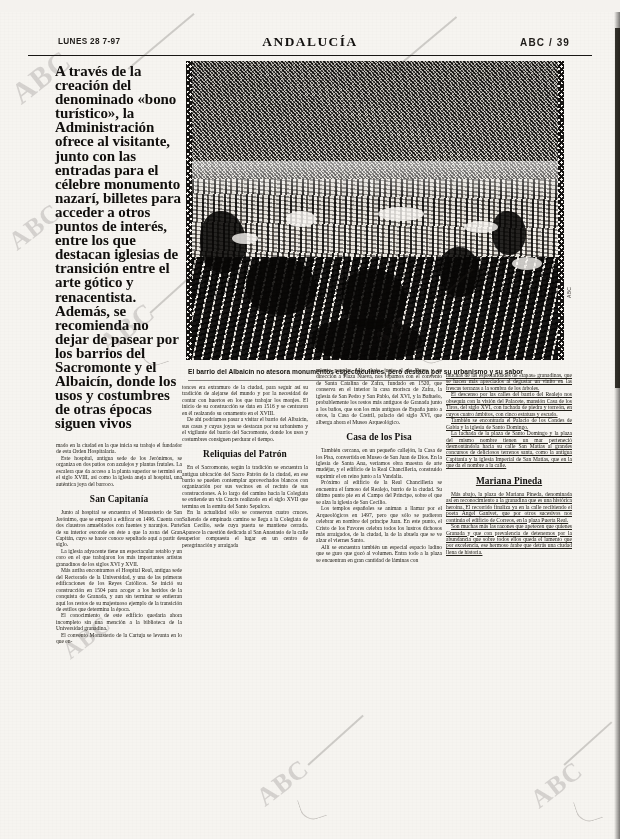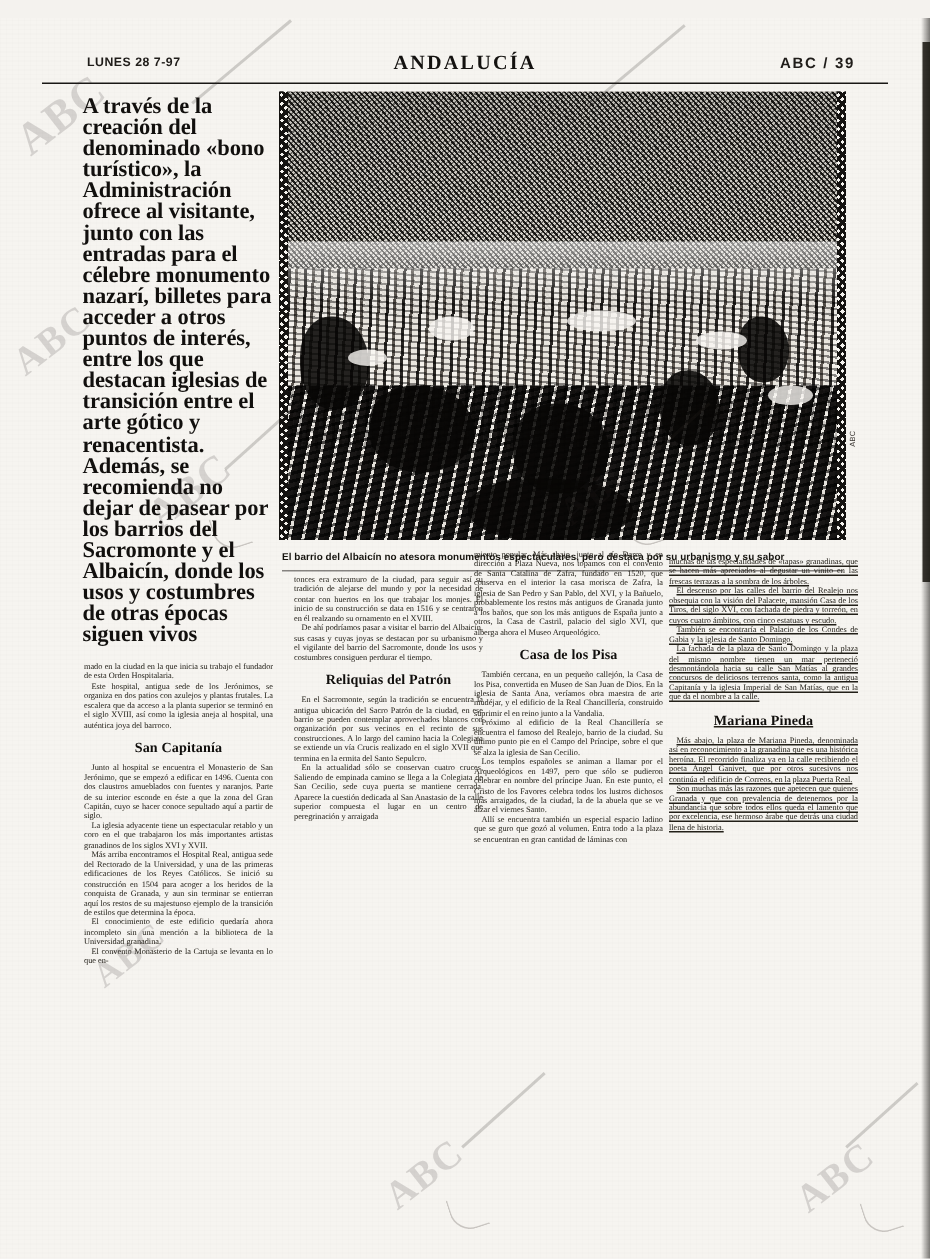--- a/index.html
+++ b/index.html
@@ -169,21 +169,21 @@
     position:absolute;
     width:126px;
     font-family:"Liberation Serif",serif;
     font-size:5.55px;
     line-height:6.45px;
     text-align:justify;
     color:#232019;
     letter-spacing:-.02px;
   }
   #col1{left:56px;top:430px;height:380px;}
-  #col2{left:196px;top:372px;height:438px;}
+  #col2{left:182px;top:372px;height:438px;}
   #col3{left:316px;top:355px;height:438px;}
   #col4{left:446px;top:360px;height:438px;text-decoration:underline;}
   .col p{margin:0 0 0 0;text-indent:5px;}
   .col p.noind{text-indent:0;}
   .sub{
     display:block;
     text-align:center;
     font-family:"Liberation Serif",serif;
     font-weight:700;
     font-size:9.4px;

